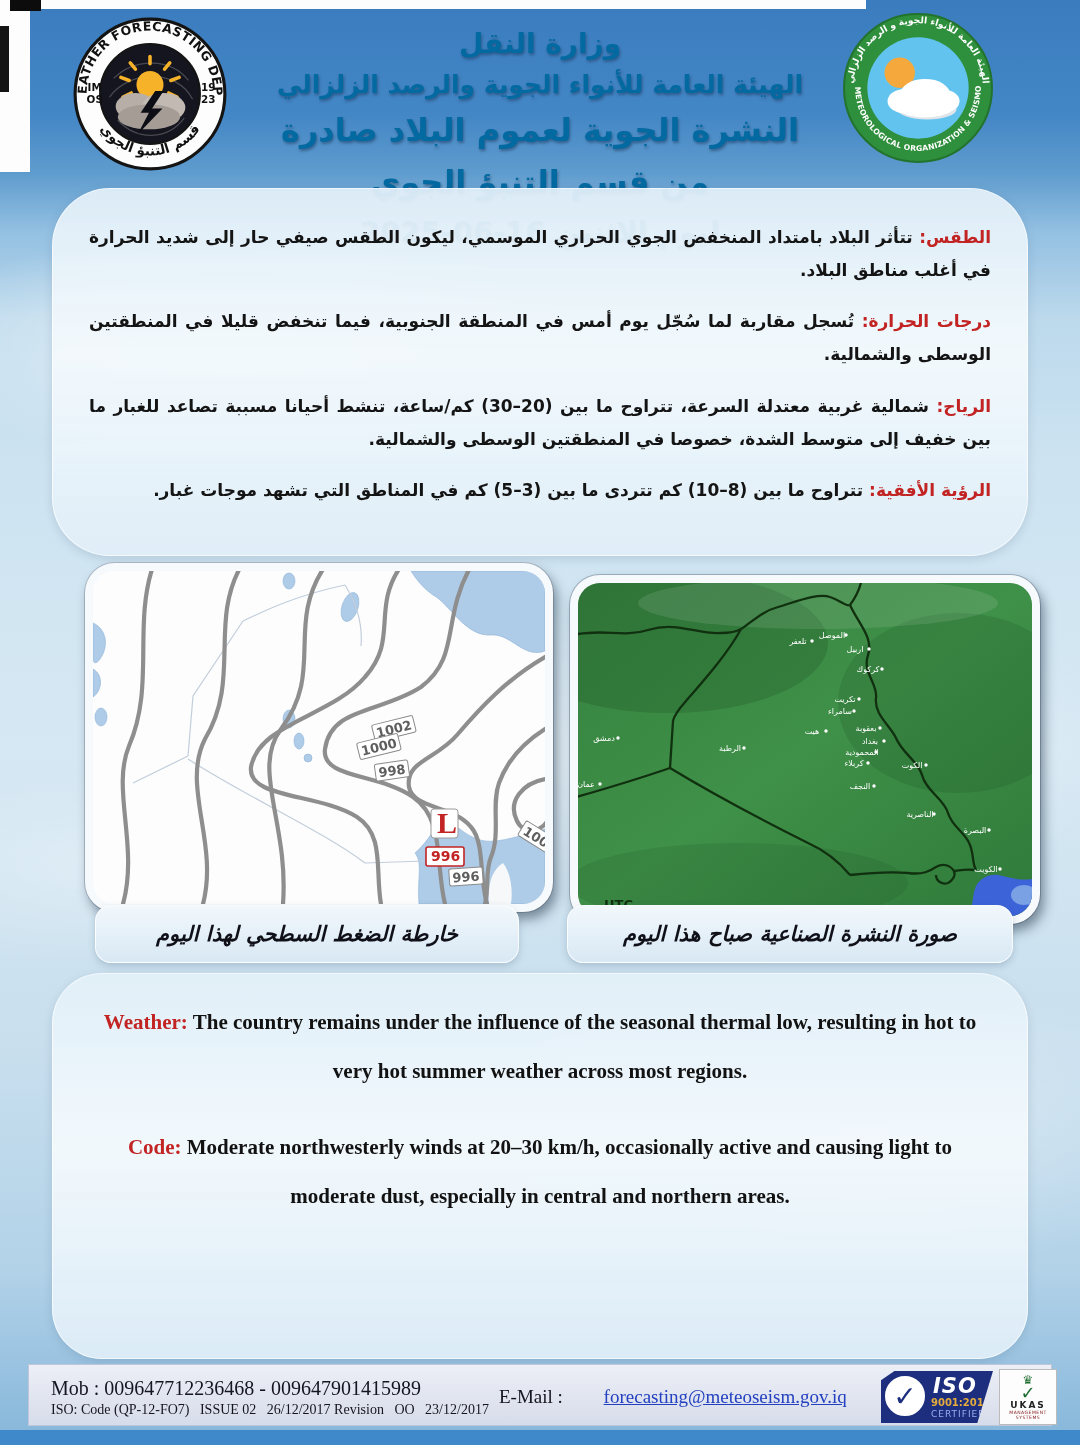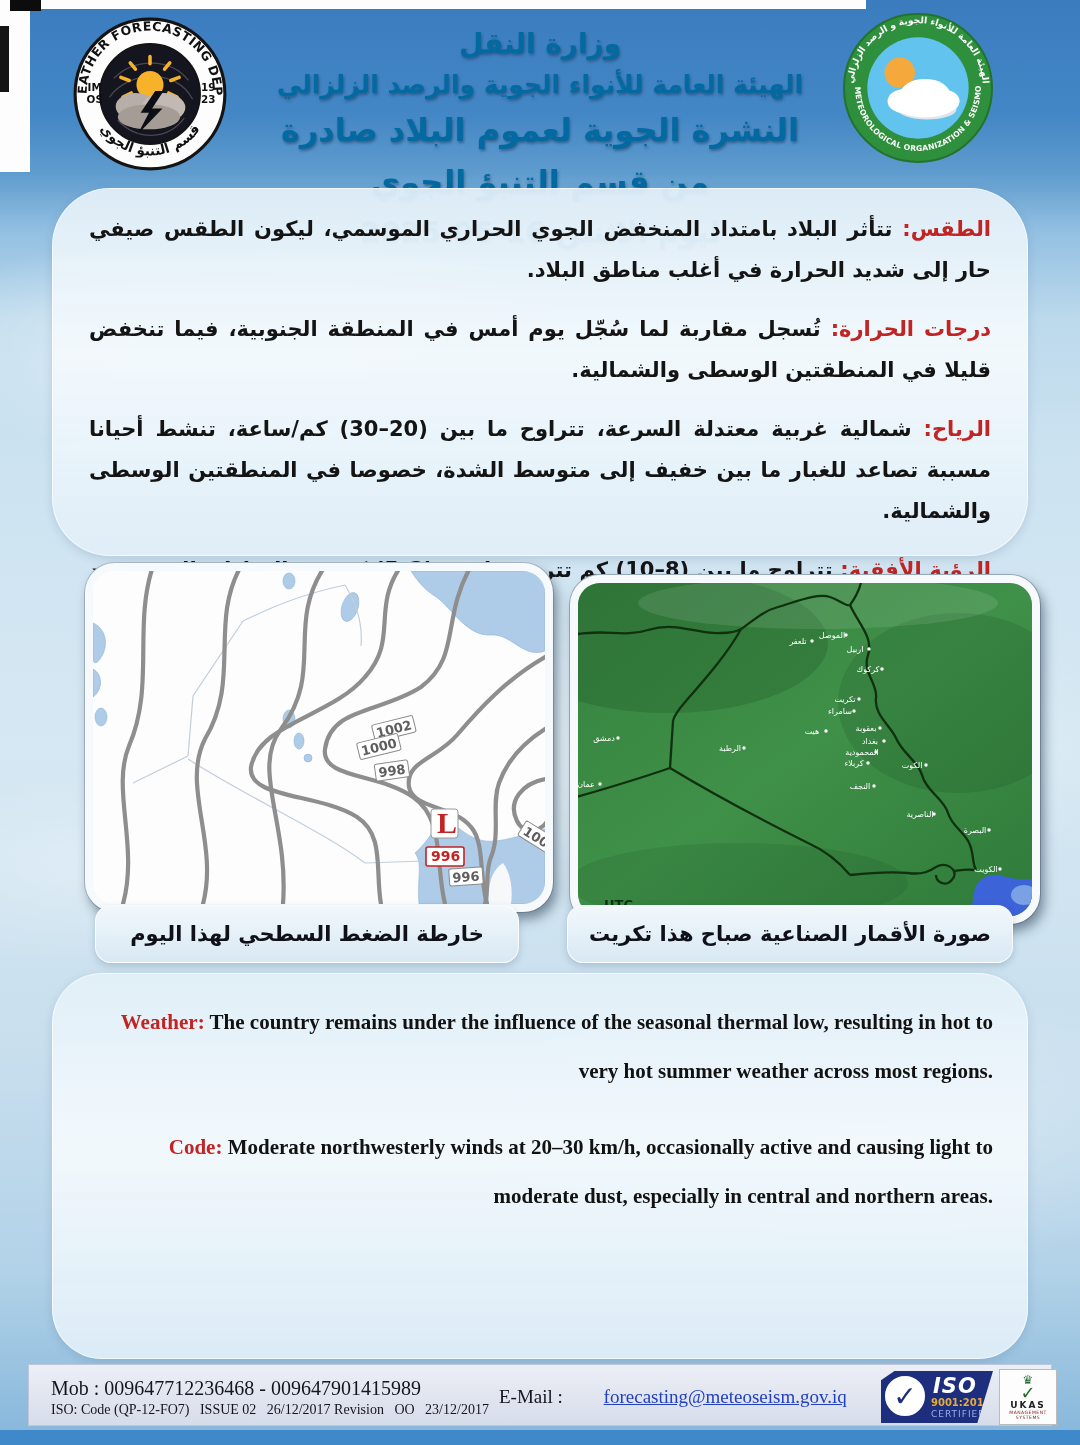--- a/index.html
+++ b/index.html
@@ -29,26 +29,26 @@
   .ht4{font-size:29px;line-height:1.5;margin-top:2px;}
   .logo{position:absolute;}
   .logo-left{left:72px;top:16px;width:156px;height:156px;}
   .logo-right{left:842px;top:12px;width:152px;height:152px;}
 
   
   .panel{position:absolute;background:linear-gradient(180deg,rgba(226,239,248,.94),rgba(243,249,252,.96) 45%,rgba(224,238,248,.92));
     border:1px solid rgba(255,255,255,.65);box-shadow:0 3px 10px rgba(60,90,120,.18);}
   .arabic-panel{left:52px;top:188px;width:976px;height:368px;border-radius:58px;
     direction:rtl;padding:16px 36px 0 36px;box-sizing:border-box;}
-  .ar-para{margin:4px 0 18px 0;font-size:21px;font-weight:bold;color:#141414;line-height:1.95;
+  .ar-para{margin:16px 0 18px 0;font-size:17px;font-weight:bold;color:#141414;line-height:1.95;
     text-align:justify;text-align-last:right;}
   .english-panel{left:52px;top:973px;width:976px;height:386px;border-radius:50px;
     padding:24px 34px 0 34px;box-sizing:border-box;}
   .en-para{margin:0 0 26px 0;font-family:"Liberation Serif",serif;font-size:21px;font-weight:bold;
-    color:#121212;line-height:2.35;text-align:right;}
+    color:#121212;line-height:2.35;text-align:center;}
   .lead{color:var(--accent-red);font-weight:bold;}
 
   
   .map-frame{position:absolute;border:8px solid #f7fafc;border-radius:30px;
     box-shadow:4px 7px 12px rgba(25,45,65,.5),0 0 0 1px #aebccb;overflow:hidden;background:#fff;}
   .map-pressure{left:85px;top:563px;width:452px;height:333px;}
   .map-satellite{left:558px;top:563px;width:454px;height:333px;box-shadow:4px 7px 12px rgba(25,45,65,.5),0 0 0 1px #9fb0c0, inset 0 0 20px rgba(0,25,8,.4);}
   .map-frame svg{display:block;width:100%;height:100%;}
   .contour{fill:none;stroke:#8e8e8e;stroke-width:4.2;stroke-linecap:round;}
   .thin-border{fill:none;stroke:#c2cedb;stroke-width:1.2;}
@@ -61,21 +61,21 @@
   .low-value-text{fill:var(--accent-red);font-size:14px;font-weight:bold;font-family:"DejaVu Sans",sans-serif;}
   .sat-border{fill:none;stroke:#10300f;stroke-width:2.3;stroke-linejoin:round;}
   .city-dot{fill:#ffffff;}
   .city-label{fill:#ffffff;font-size:8px;font-family:"DejaVu Sans",sans-serif;text-anchor:middle;}
   .utc-label{fill:#10300f;font-size:13px;font-weight:bold;font-family:"DejaVu Sans",sans-serif;}
 
   
   .caption-box{position:absolute;height:56px;border-radius:16px;
     background:linear-gradient(180deg,#f2f8fc,#d8e8f4);border:1px solid rgba(255,255,255,.8);
     box-shadow:0 3px 7px rgba(60,90,120,.25);display:flex;align-items:center;justify-content:center;
-    font-size:21px;font-weight:bold;color:#101018;direction:rtl;}
+    font-size:21px;font-weight:bold;color:#101018;direction:rtl;font-style:italic;}
   .caption-left{left:95px;top:905px;width:422px;}
   .caption-right{left:567px;top:905px;width:444px;}
 
   
   .footer{position:absolute;left:28px;top:1364px;width:1024px;height:62px;
     background:linear-gradient(180deg,#eceff6,#d7dcea);border:1px solid #c0c6da;
     box-sizing:border-box;display:grid;grid-template-columns:448px 382px 118px 62px;
     align-items:center;padding:4px 6px 4px 22px;}
   .f-col{display:flex;flex-direction:column;justify-content:center;gap:2px;}
   .mob{font-family:"Liberation Serif",serif;font-size:20px;color:#15151f;}
@@ -326,21 +326,21 @@
           <circle cx="166" cy="165" r="1.7" class="city-dot"></circle>
           <text x="152" y="168" class="city-label">الرطبة</text>
           <circle cx="22" cy="201" r="1.7" class="city-dot"></circle>
           <text x="8" y="204" class="city-label">عمان</text>
         </g>
       <text class="utc-label" x="26" y="326">UTC</text>
     </svg>
   </figure>
 
   <div class="caption-box caption-left">خارطة الضغط السطحي لهذا اليوم</div>
-  <div class="caption-box caption-right">صورة الأقمار الصناعية صباح هذا تكريت</div>
+  <div class="caption-box caption-right">صورة النشرة الصناعية صباح هذا اليوم</div>
 
   <section class="panel english-panel" id="english-sections">
       <p class="en-para"><span class="lead">Weather: </span>The country remains under the influence of the seasonal thermal low, resulting in hot to very hot summer weather across most regions.</p>
       <p class="en-para"><span class="lead">Code: </span>Moderate northwesterly winds at 20–30 km/h, occasionally active and causing light to moderate dust, especially in central and northern areas.</p>
     </section>
 
   <footer class="footer">
     <div class="f-col">
       <div class="mob">Mob : 009647712236468 - 009647901415989</div>
       <div class="iso-line">ISO: Code (QP-12-FO7)   ISSUE 02   26/12/2017 Revision   OO   23/12/2017</div>

